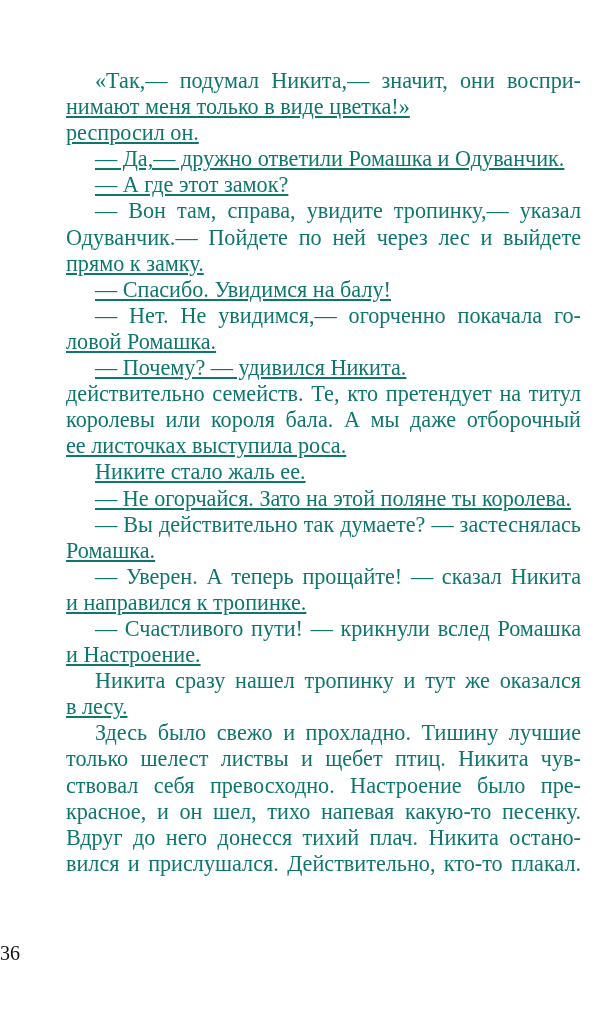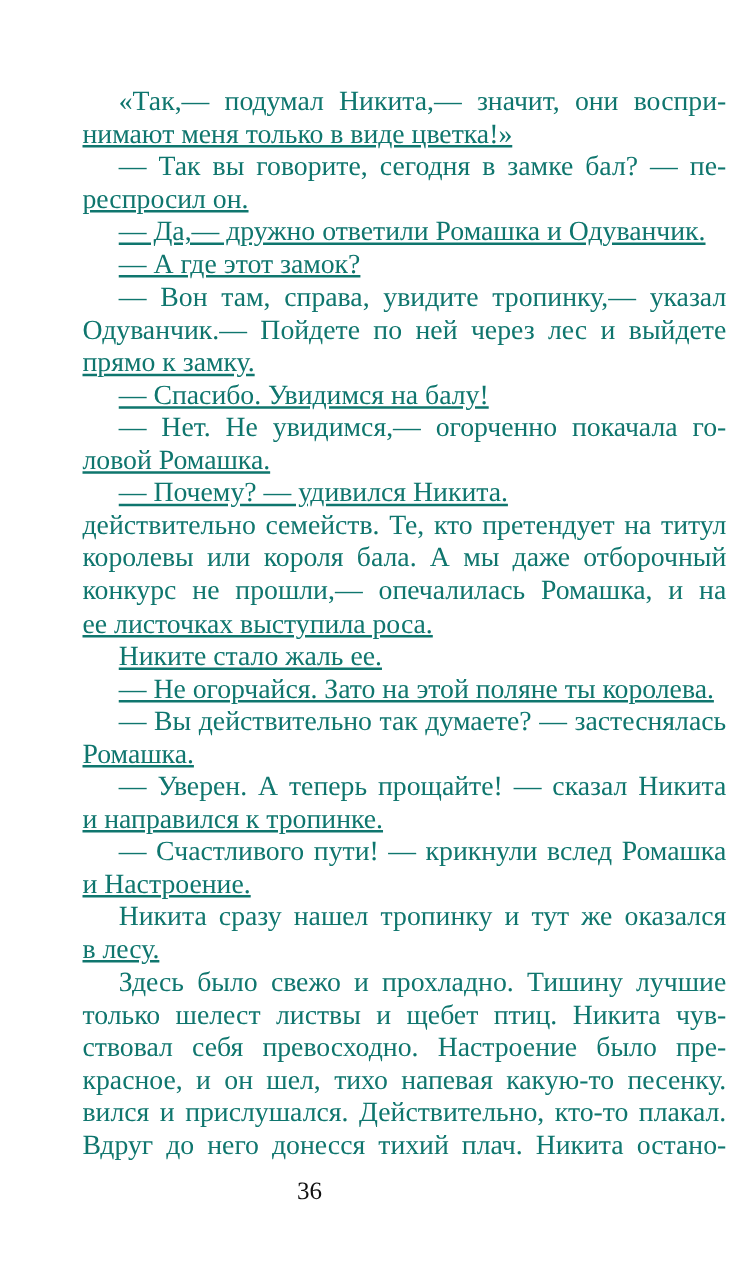--- a/index.html
+++ b/index.html
@@ -9,55 +9,53 @@
     font-family: "Liberation Serif", serif; font-size: 22.2px; color: #0f766e; margin-left: 23px;
   }
   .line {
     display: block; height: 26.1px; line-height: 26.1px;
     white-space: nowrap; text-align: justify; text-align-last: justify;
     overflow: visible;
   }
   .line.indent { padding-left: 29px; }
   .line.last { text-align-last: left; text-decoration: underline; }
   .page-number {
-    position: absolute; top: 942px; left: 0; width: 495px; text-align: center;
+    position: absolute; top: 942px; left: 0; width: 495px; text-align: left;
     font-family: "Liberation Serif", serif; font-size: 20px; color: #111111;
   }
 </style>
 </head>
 <body>
 
 <div class="page" id="page-text">
     <div class="line indent">«Так,— подумал Никита,— значит, они воспри-</div>
     <div class="line last">нимают меня только в виде цветка!»</div>
-    <div class="line indent">— Так вы говорите, сегодня в замке бал? — пе-</div>
     <div class="line last">респросил он.</div>
     <div class="line indent last">— Да,— дружно ответили Ромашка и Одуванчик.</div>
     <div class="line indent last">— А где этот замок?</div>
     <div class="line indent">— Вон там, справа, увидите тропинку,— указал</div>
     <div class="line">Одуванчик.— Пойдете по ней через лес и выйдете</div>
     <div class="line last">прямо к замку.</div>
     <div class="line indent last">— Спасибо. Увидимся на балу!</div>
     <div class="line indent">— Нет. Не увидимся,— огорченно покачала го-</div>
     <div class="line last">ловой Ромашка.</div>
     <div class="line indent last">— Почему? — удивился Никита.</div>
     <div class="line">действительно семейств. Те, кто претендует на титул</div>
     <div class="line">королевы или короля бала. А мы даже отборочный</div>
-    <div class="line">конкурс не прошли,— опечалилась Ромашка, и на</div>
     <div class="line last">ее листочках выступила роса.</div>
     <div class="line indent last">Никите стало жаль ее.</div>
     <div class="line indent last">— Не огорчайся. Зато на этой поляне ты королева.</div>
     <div class="line indent">— Вы действительно так думаете? — застеснялась</div>
     <div class="line last">Ромашка.</div>
     <div class="line indent">— Уверен. А теперь прощайте! — сказал Никита</div>
     <div class="line last">и направился к тропинке.</div>
     <div class="line indent">— Счастливого пути! — крикнули вслед Ромашка</div>
     <div class="line last">и Настроение.</div>
     <div class="line indent">Никита сразу нашел тропинку и тут же оказался</div>
     <div class="line last">в лесу.</div>
     <div class="line indent">Здесь было свежо и прохладно. Тишину лучшие</div>
     <div class="line">только шелест листвы и щебет птиц. Никита чув-</div>
     <div class="line">ствовал себя превосходно. Настроение было пре-</div>
     <div class="line">красное, и он шел, тихо напевая какую-то песенку.</div>
+    <div class="line">Вдруг до него донесся тихий плач. Никита остано-</div>
     <div class="line">вился и прислушался. Действительно, кто-то плакал.</div>
-    <div class="line">Вдруг до него донесся тихий плач. Никита остано-</div>
   </div>
 <div class="page-number">36</div>
 
 </body></html>

